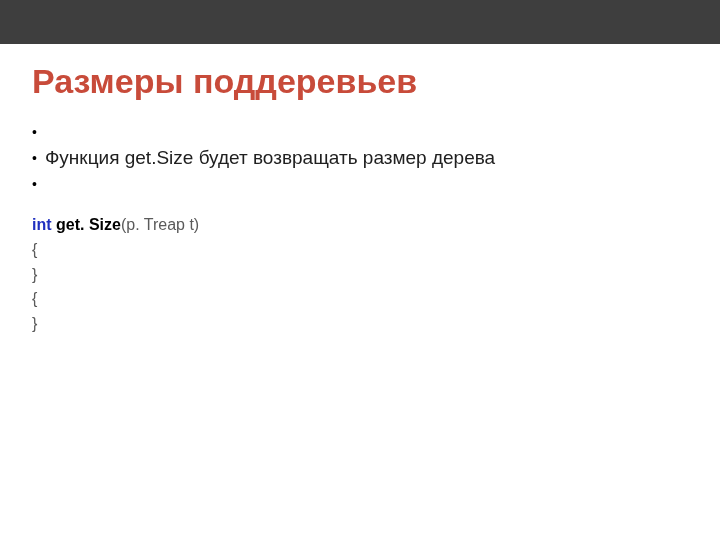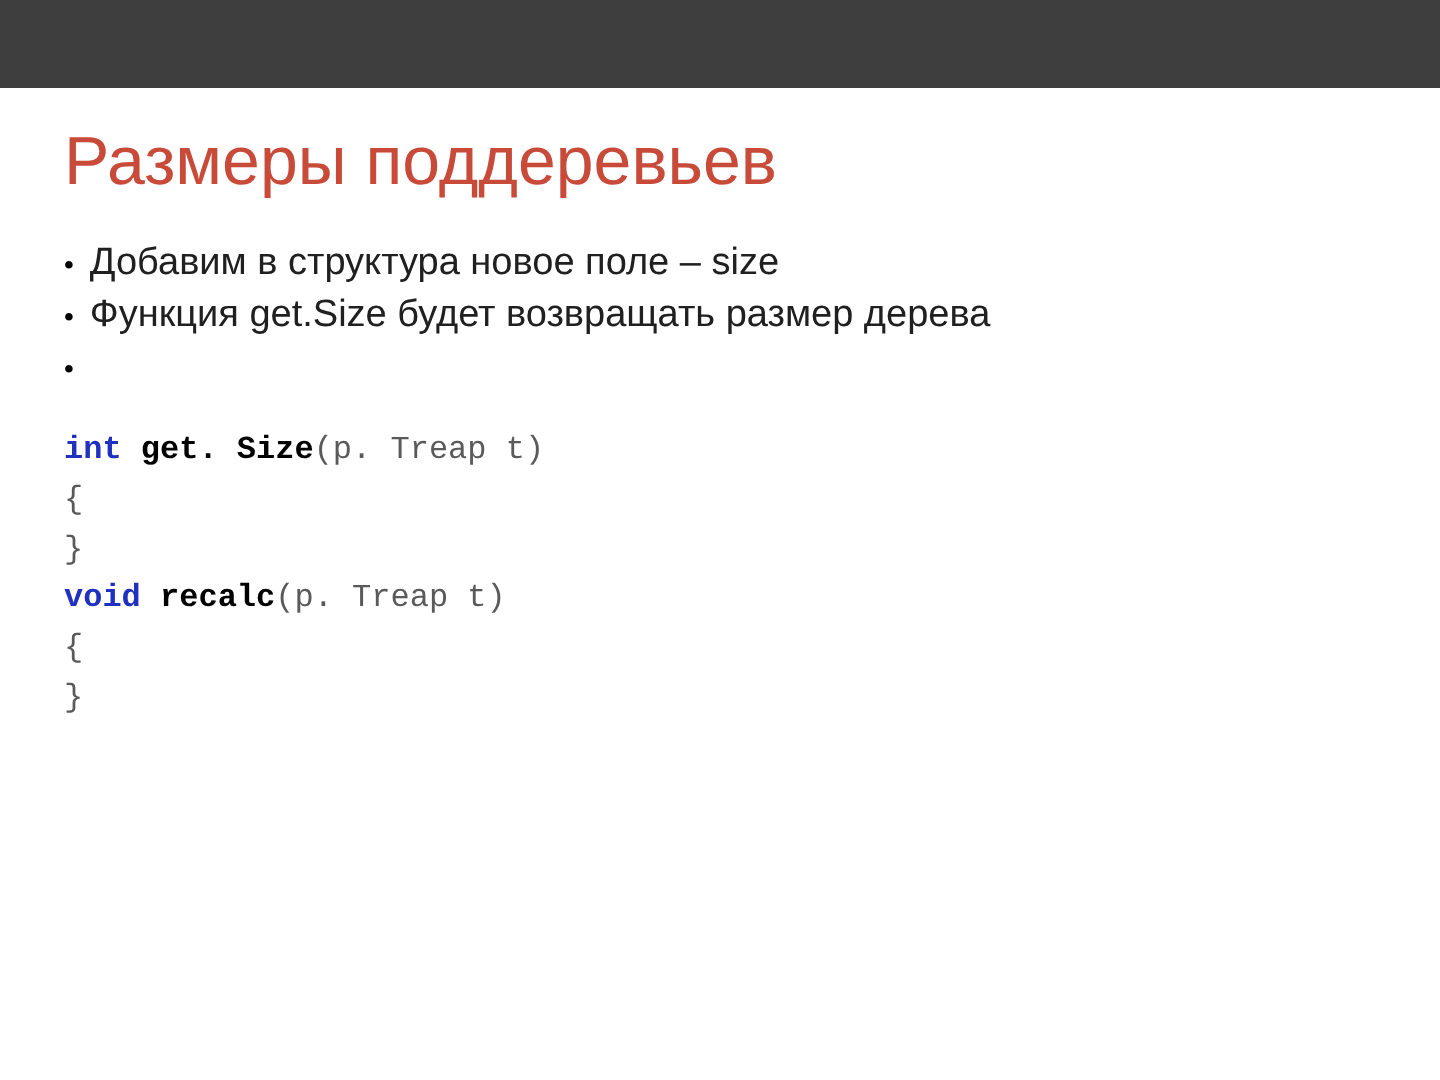--- a/index.html
+++ b/index.html
@@ -13,39 +13,39 @@
     width: 100%;
     height: 44px;
     background: #3e3e3e;
   }
   .content {
     padding: 12px 32px 0 32px;
   }
   .title {
     font-size: 34px;
     color: #c84b3a;
-    font-weight: 400;
+    font-weight: 700;
     margin-top: 6px;
     margin-bottom: 18px;
   }
   .bullets {
     font-size: 19px;
     color: #202020;
     line-height: 1.35;
     margin-bottom: 14px;
   }
   .bl { display: flex; align-items: flex-start; }
   .dot {
     color: #000;
     font-size: 14px;
     line-height: 26px;
     margin-right: 8px;
   }
   .code {
-    font-family: Liberation Mono, monospace;
+    font-family: Liberation Sans, sans-serif;
     font-size: 16px;
     line-height: 1.55;
     color: #5a5a5a;
     padding-top: 2px;
   }
   .cline { white-space: pre; }
   .kw  { color: #2030c0; font-weight: bold; }
   .id  { color: #000000; font-weight: bold; }
   .pl  { color: #5a5a5a; }
 </style>
@@ -54,34 +54,32 @@
 
 <div class="topbar"></div>
 
 <div class="content">
 
   <h1 class="title">Размеры поддеревьев</h1>
 
   <div class="bullets">
     <div class="bl">
       <span class="dot">•</span>
-      <span>Добавим в структура новое поле – size</span>
     </div>
     <div class="bl">
       <span class="dot">•</span>
       <span>Функция get.Size будет возвращать размер дерева</span>
     </div>
     <div class="bl">
       <span class="dot">•</span>
     </div>
   </div>
 
   <div class="code">
     <div class="cline"><span class="kw">int</span><span class="id"> get. Size</span><span class="pl">(p. Treap t)</span></div>
     <div class="cline pl">{</div>
     <div class="cline pl">}</div>
     <div class="cline pl"></div>
-    <div class="cline"><span class="kw">void</span><span class="id"> recalc</span><span class="pl">(p. Treap t)</span></div>
     <div class="cline pl">{</div>
     <div class="cline pl">}</div>
   </div>
 
 </div>
 
 </body></html>

